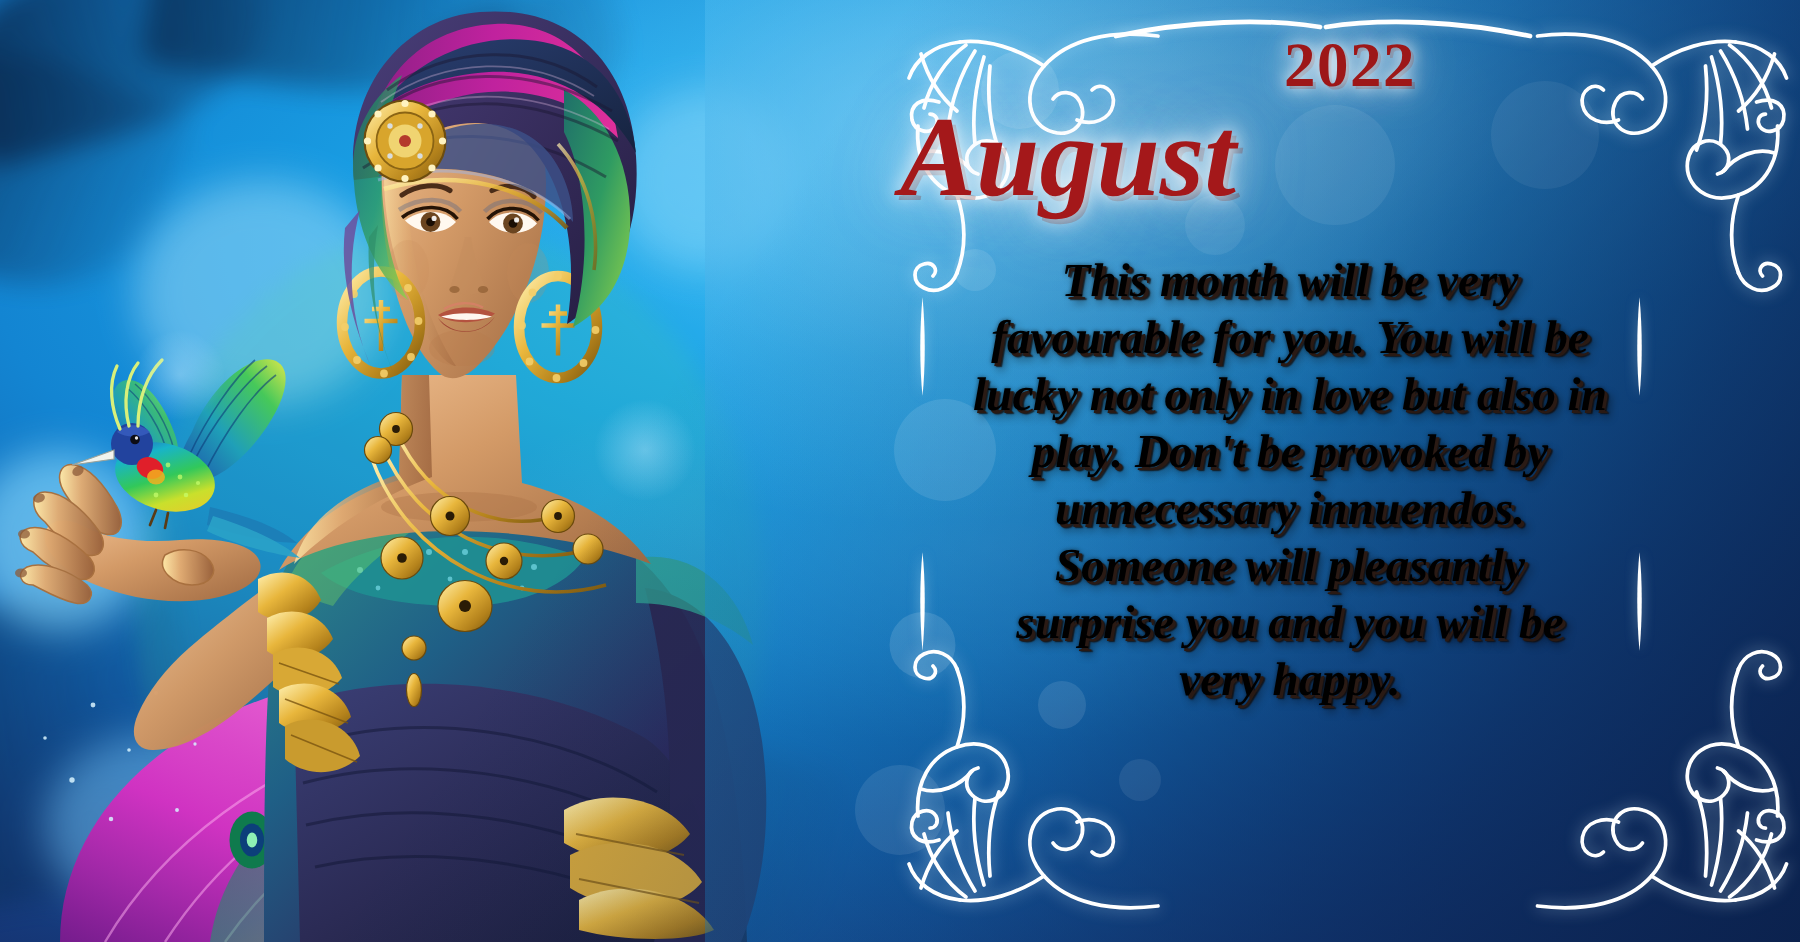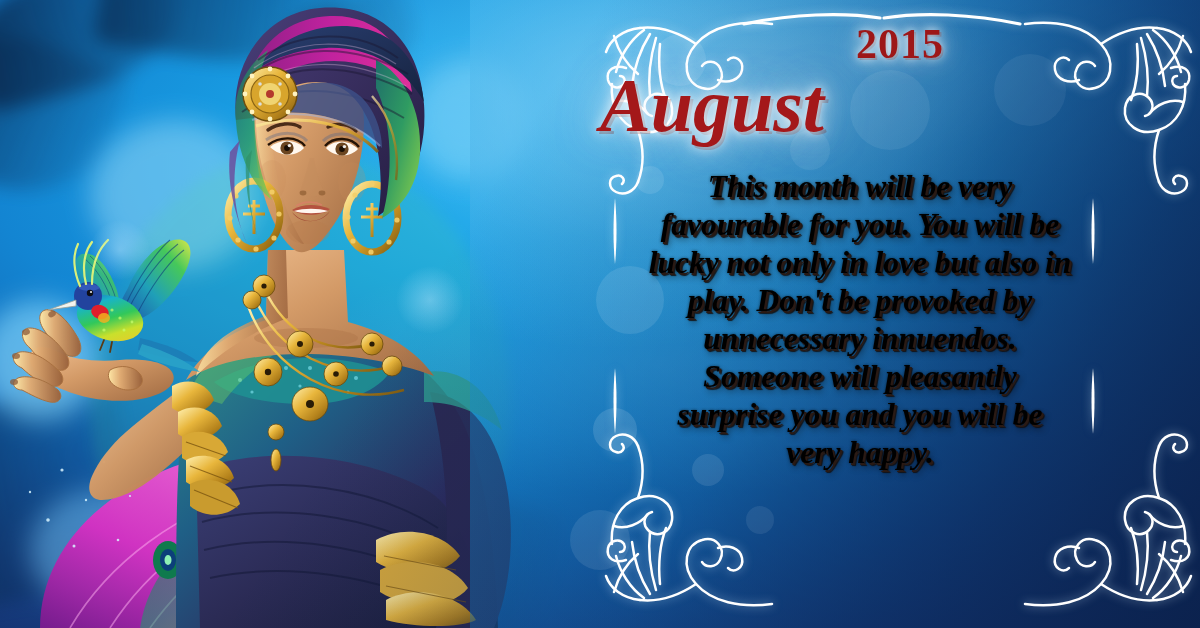--- a/index.html
+++ b/index.html
@@ -679,17 +679,17 @@
     <svg width="22" height="70" viewBox="0 0 22 70">
       <path d="M11 68 C13 46 13 22 11 2 C9 22 9 46 11 68 Z" fill="#fff"></path>
     </svg>
   </div>
   <div class="fl-bar bar-right2">
     <svg width="22" height="70" viewBox="0 0 22 70">
       <path d="M11 68 C13 46 13 22 11 2 C9 22 9 46 11 68 Z" fill="#fff"></path>
     </svg>
   </div>
 
-  <div class="year">2015</div>
+  <div class="year">2022</div>
   <div class="month">August</div>
   <div class="body-copy">This month will be very favourable for you. You will be lucky not only in love but also in play. Don't be provoked by unnecessary innuendos. Someone will pleasantly surprise you and you will be very happy.</div>
 
 </div>
 
 </body></html>

